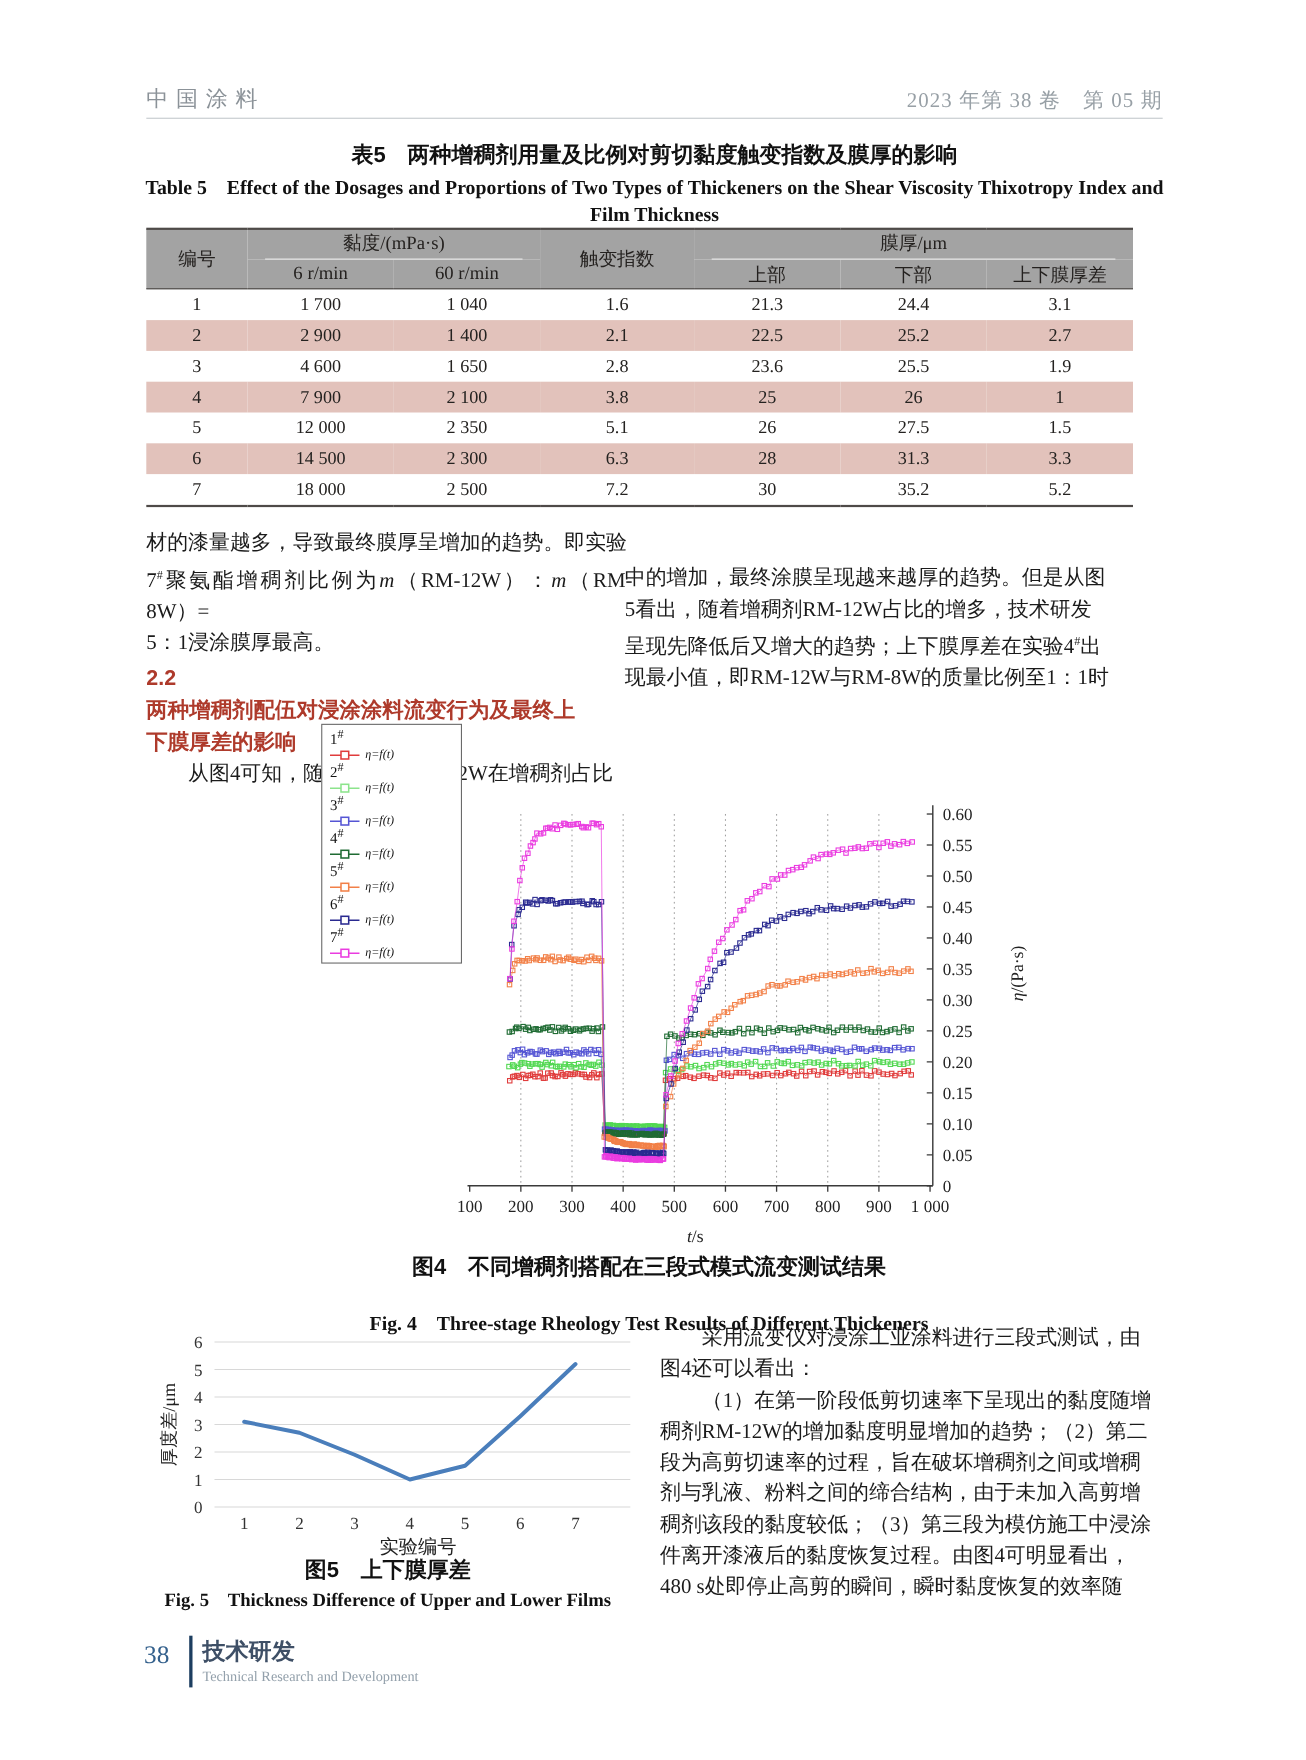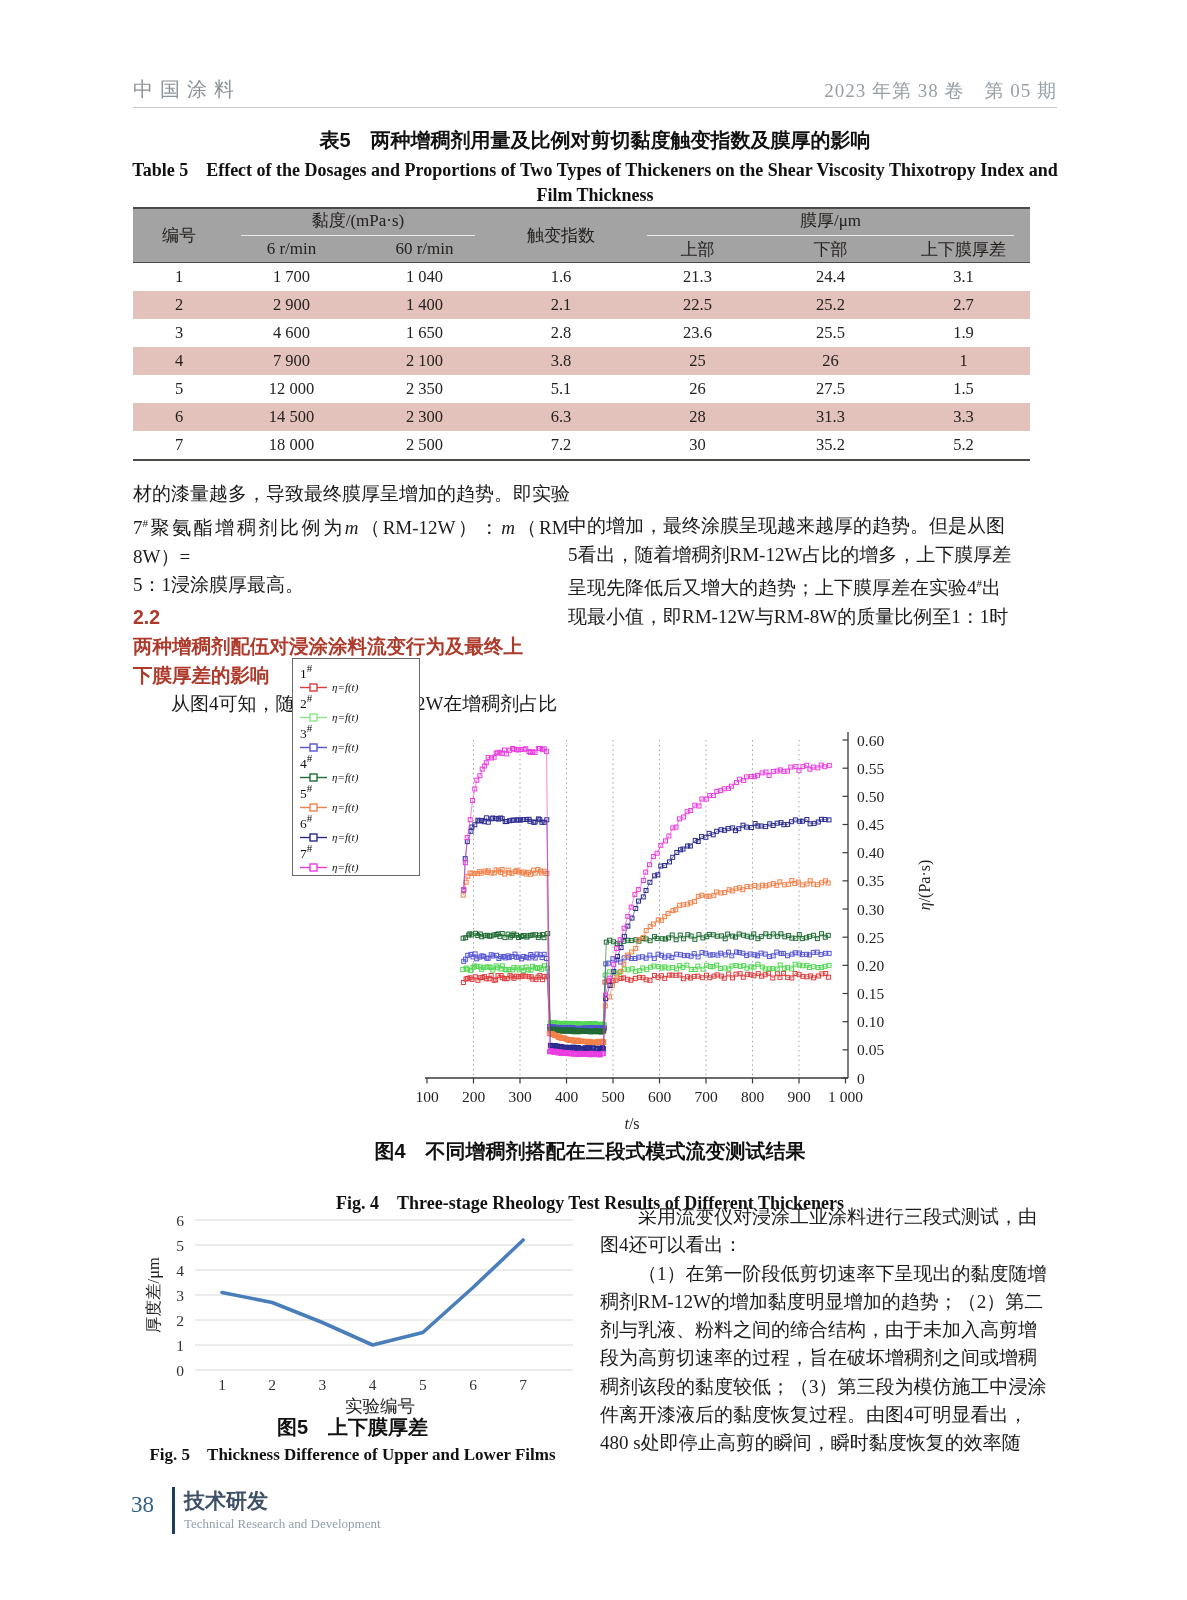--- a/index.html
+++ b/index.html
@@ -183,21 +183,21 @@
       </div>
     </div>
     <div id="colL-after">
         <div>　　从图4可知，随着增稠剂RM-12W在增稠剂占比</div>
       </div>
   </div>
 
   <div class="abs col colR1">
     <div id="colR1-lines">
         <div>中的增加，最终涂膜呈现越来越厚的趋势。但是从图</div>
-        <div>5看出，随着增稠剂RM-12W占比的增多，上下膜厚差</div>
+        <div>5看出，随着增稠剂RM-12W占比的增多，技术研发</div>
         <div>呈现先降低后又增大的趋势；上下膜厚差在实验4<sup>#</sup>出</div>
         <div>现最小值，即RM-12W与RM-8W的质量比例至1：1时</div>
       </div>
   </div>
 
   <div class="abs legend" id="fig4-legend">
       <div class="lg-entry">
         <div class="lg-num">1<sup>#</sup></div>
         <div class="lg-row">
           <svg width="27" height="11">
@@ -1465,22 +1465,22 @@
     </svg>
   <div class="abs f5zh">图5　上下膜厚差</div>
   <div class="abs f5en">Fig. 5　Thickness Difference of Upper and Lower Films</div>
 
   <div class="abs colR2">
     <div id="colR2-lines">
         <div>　　采用流变仪对浸涂工业涂料进行三段式测试，由</div>
         <div>图4还可以看出：</div>
         <div>　　（1）在第一阶段低剪切速率下呈现出的黏度随增</div>
         <div>稠剂RM-12W的增加黏度明显增加的趋势；（2）第二</div>
+        <div>段为高剪切速率的过程，旨在破坏增稠剂之间或增稠</div>
         <div>剂与乳液、粉料之间的缔合结构，由于未加入高剪增</div>
-        <div>段为高剪切速率的过程，旨在破坏增稠剂之间或增稠</div>
         <div>稠剂该段的黏度较低；（3）第三段为模仿施工中浸涂</div>
         <div>件离开漆液后的黏度恢复过程。由图4可明显看出，</div>
         <div>480 s处即停止高剪的瞬间，瞬时黏度恢复的效率随</div>
       </div>
   </div>
 
   <div class="abs pgno">38</div>
   <div class="abs fbar"></div>
   <div class="abs fzh">技术研发</div>
   <div class="abs fen">Technical Research and Development</div>

